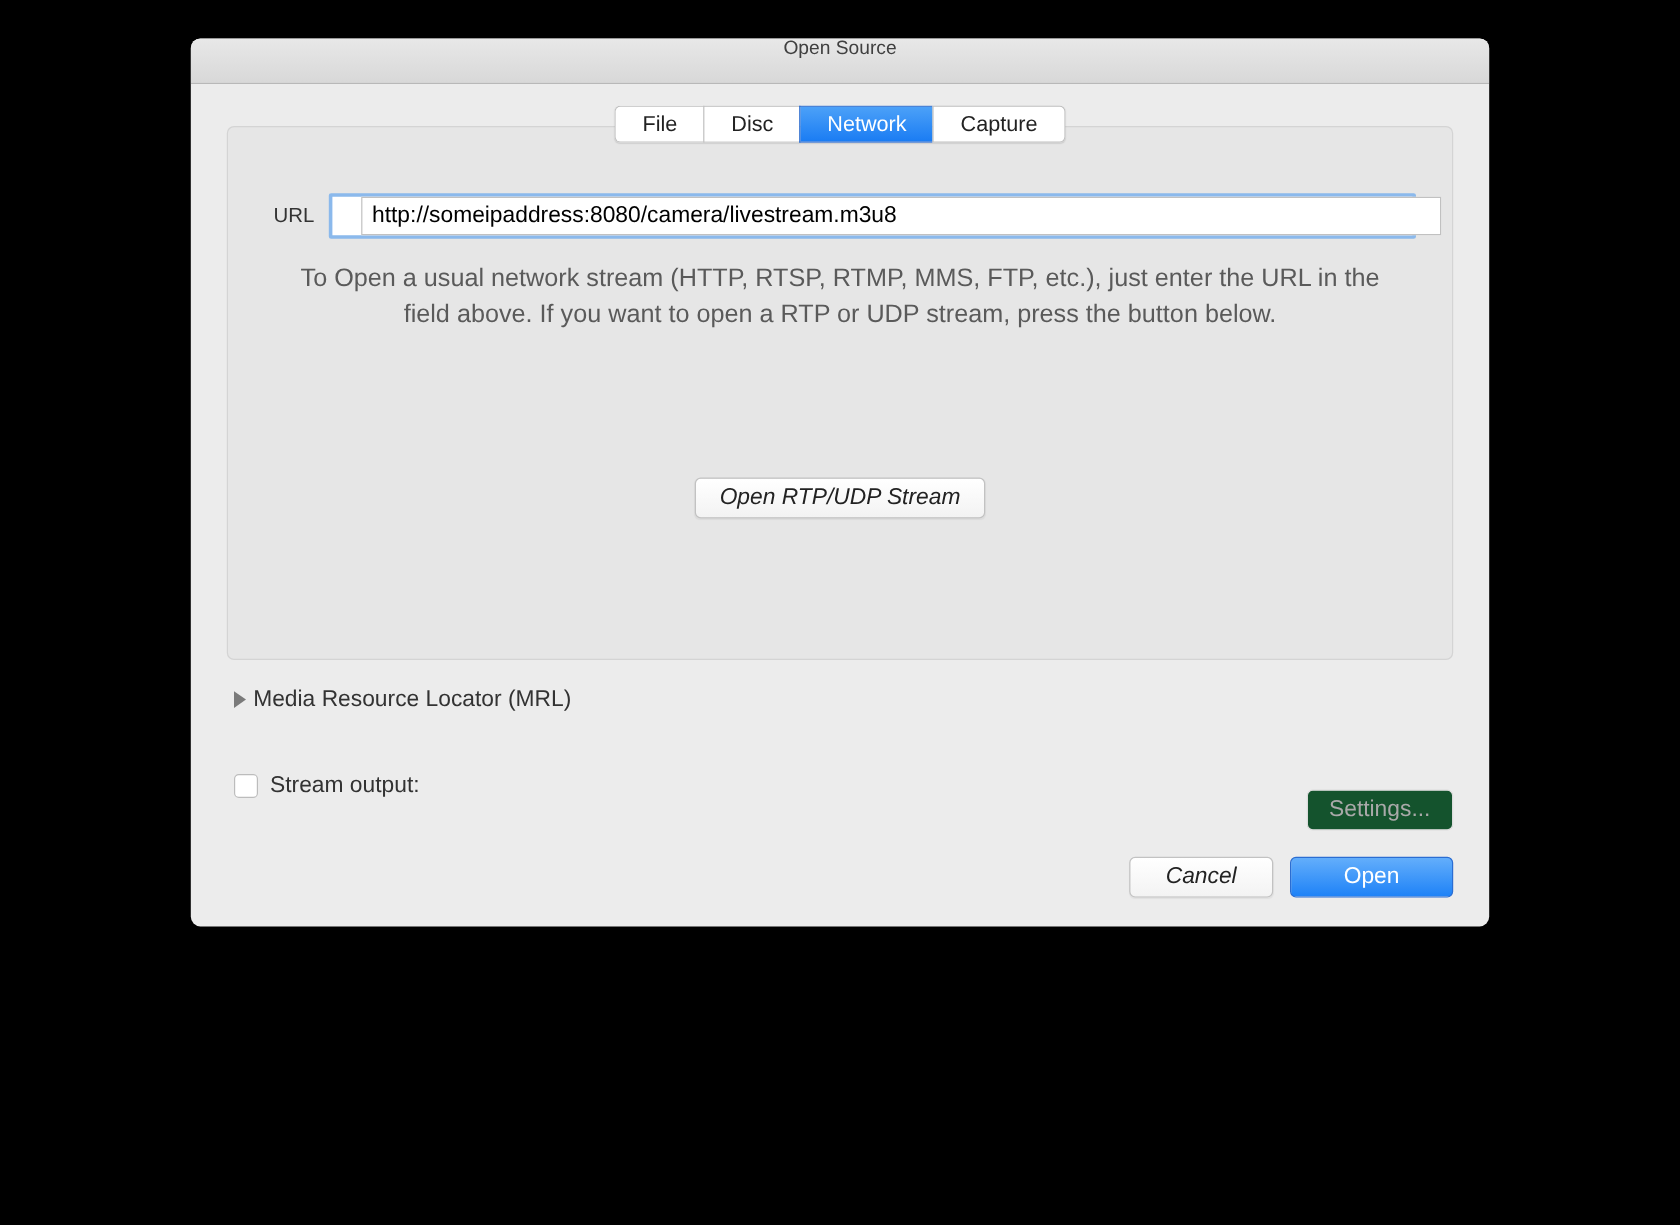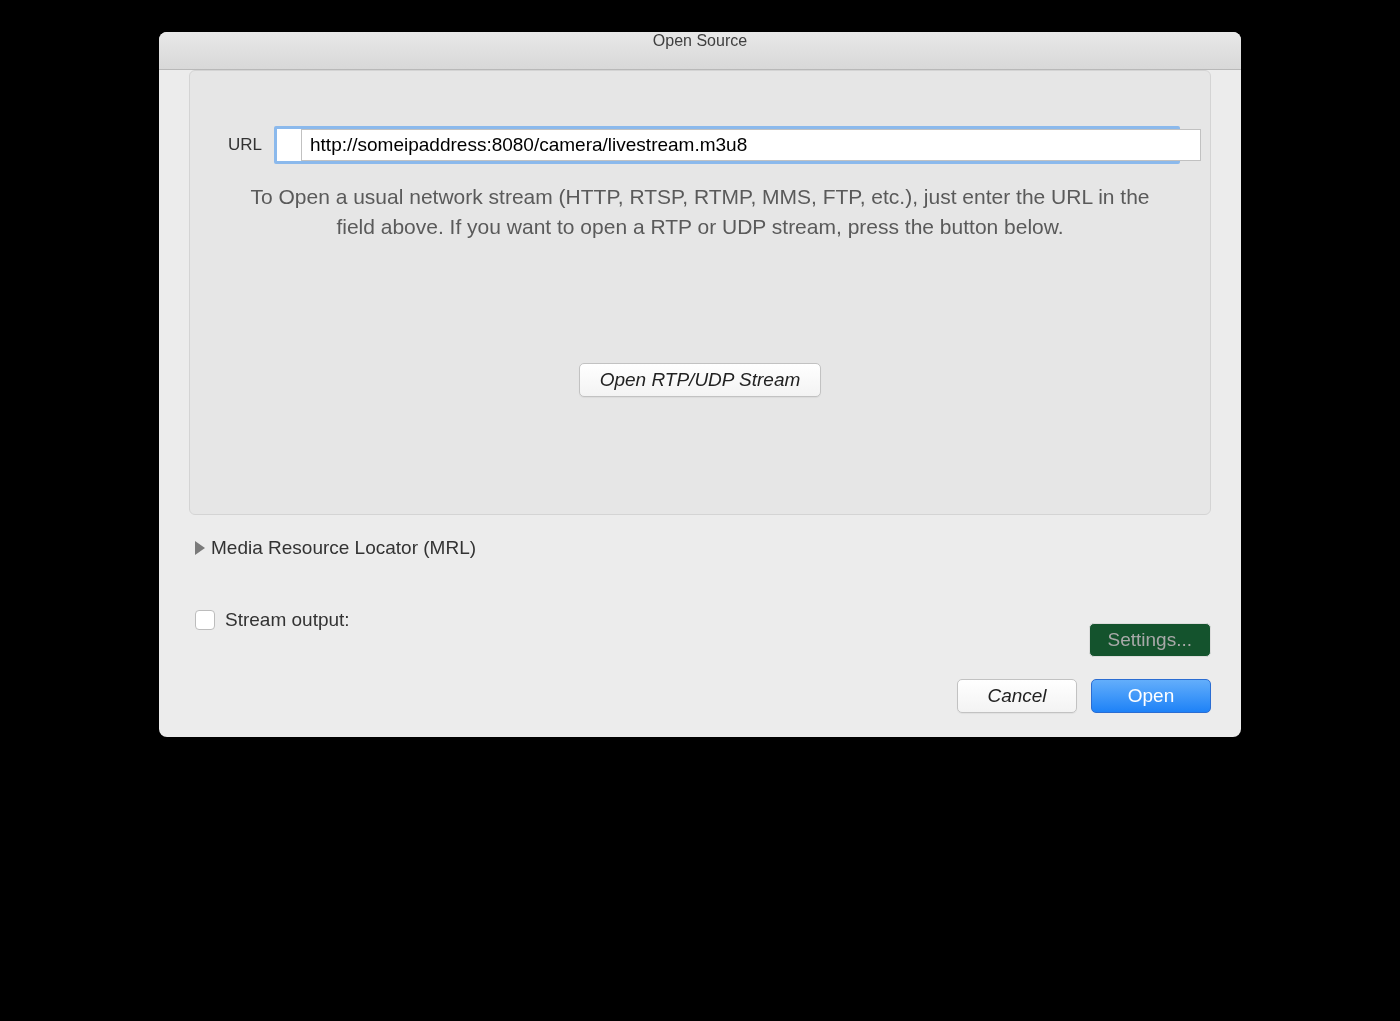--- a/index.html
+++ b/index.html
@@ -211,21 +211,21 @@
       justify-content: flex-end;
       gap: 14px;
       margin-top: 22px;
     }
     
     .primary-button {
       background: linear-gradient(to bottom, #63aefb, #1e82f7);
       border: 1px solid #2b6dd2;
       border-radius: 5px;
       padding: 5px 0;
-      width: 120px;
+      width: 136px;
       font-size: 19px;
       color: #fff;
       cursor: pointer;
       font-family: inherit;
     }
     
     .cancel-button {
       width: 120px;
       padding: 5px 0;
     }
@@ -233,20 +233,28 @@
 </head>
 <body>
 
 <div class="window">
   <div class="titlebar">
     <span>Open Source</span>
   </div>
 
   <div class="content">
 
+    <div class="tabs-wrapper">
+      <div class="tabs">
+        <button class="tab">File</button>
+        <button class="tab">Disc</button>
+        <button class="tab active">Network</button>
+        <button class="tab">Capture</button>
+      </div>
+    </div>
 
     <div class="panel">
       <div class="url-row">
         <span class="url-label">URL</span>
         <div class="url-input-wrap">
           <input type="text" class="url-input" value="http://someipaddress:8080/camera/livestream.m3u8" style="">
         </div>
       </div>
 
       <div class="help-text">To Open a usual network stream (HTTP, RTSP, RTMP, MMS, FTP, etc.), just enter the URL in the field above. If you want to open a RTP or UDP stream, press the button below.</div>

